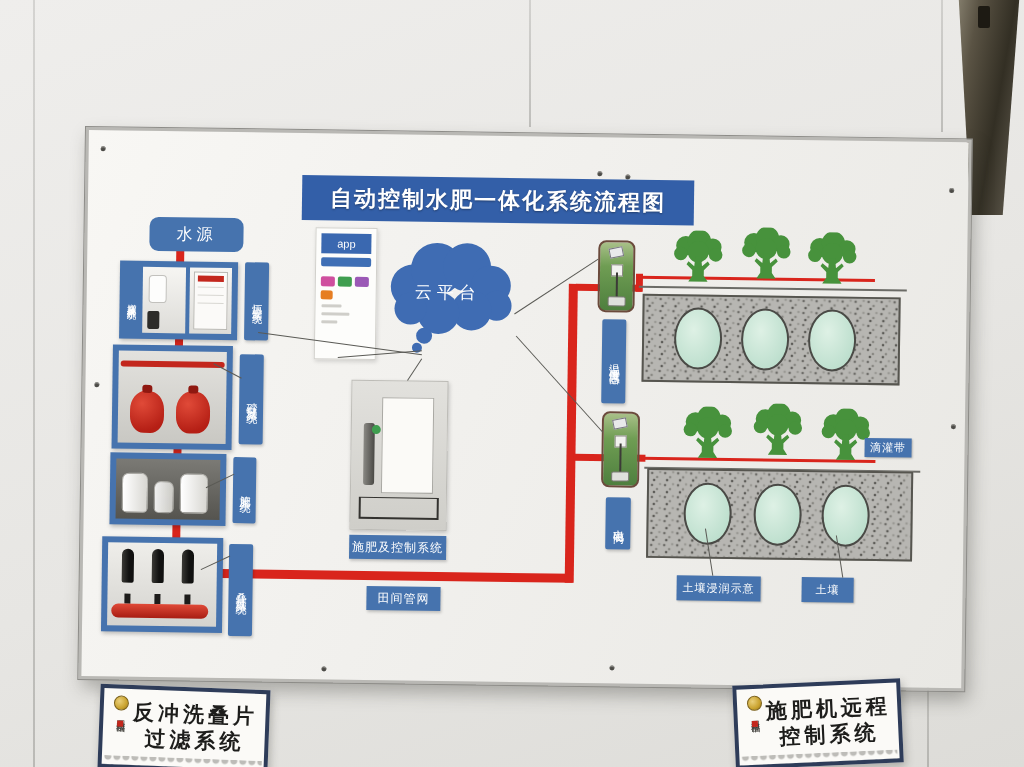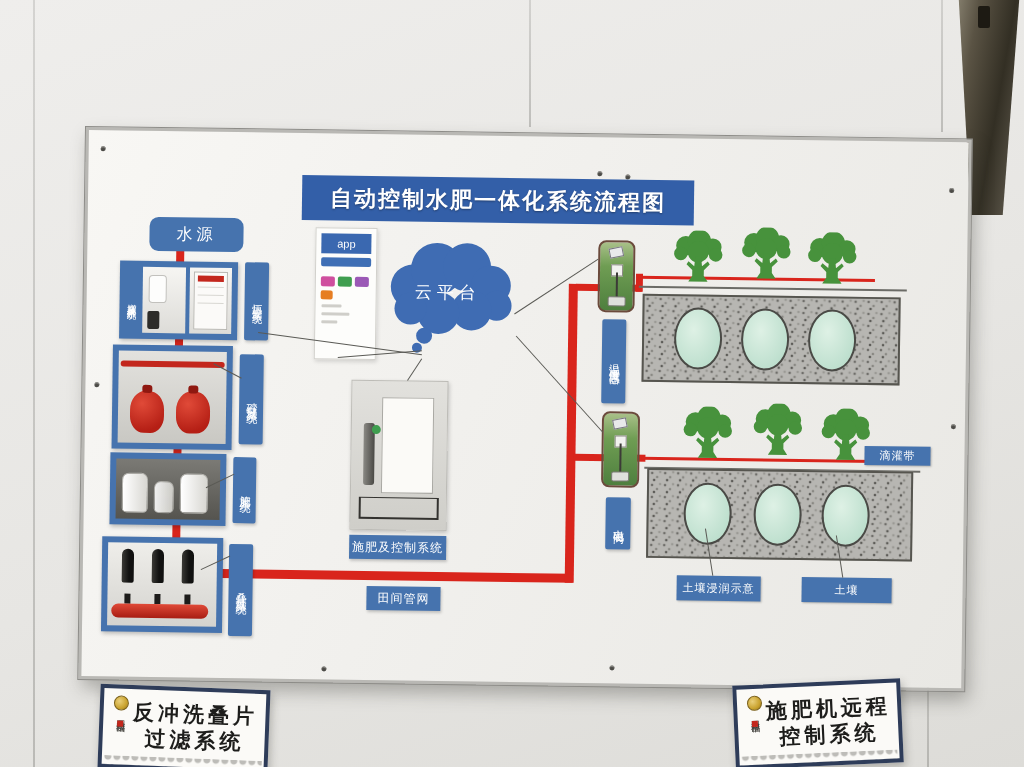--- a/index.html
+++ b/index.html
@@ -305,23 +305,23 @@
     <svg class="tree" viewBox="0 0 60 52" style="left:732px;top:268px;z-index:2">
         <use href="#treeSym"></use>
       </svg>
     <div class="groundline" style="left:560px;top:329px;width:276px;height:2px;z-index:2"></div>
     <div class="soil" style="left:563px;top:330px;width:266px;height:90px;z-index:2">
       <div class="wet" style="left:35px;top:12px"></div>
       <div class="wet" style="left:105px;top:12px"></div>
       <div class="wet" style="left:173px;top:12px"></div>
     </div>
 
-    <div class="minilabel" style="left:780px;top:305px;width:66px;height:19px;z-index:3">滴灌带</div>
+    <div class="minilabel" style="left:780px;top:297px;width:47px;height:19px;z-index:3">滴灌带</div>
     <div class="minilabel" style="left:594px;top:437px;width:84px;height:25px;z-index:3">土壤浸润示意</div>
-    <div class="minilabel" style="left:719px;top:437px;width:90px;height:25px;z-index:3">土壤</div>
+    <div class="minilabel" style="left:719px;top:437px;width:52px;height:25px;z-index:3">土壤</div>
 
     <svg class="overlay" width="886" height="552" viewBox="0 0 886 552">
       <g stroke="#5a5a55" stroke-width="1" fill="none">
         <line x1="172" y1="200" x2="336" y2="220"></line>
         <line x1="252" y1="224" x2="336" y2="216"></line>
         <line x1="336" y1="224" x2="322" y2="246"></line>
         <line x1="428" y1="178" x2="511" y2="122"></line>
         <line x1="430" y1="200" x2="518" y2="295"></line>
         <line x1="156" y1="246" x2="128" y2="232"></line>
         <line x1="150" y1="342" x2="122" y2="356"></line>

